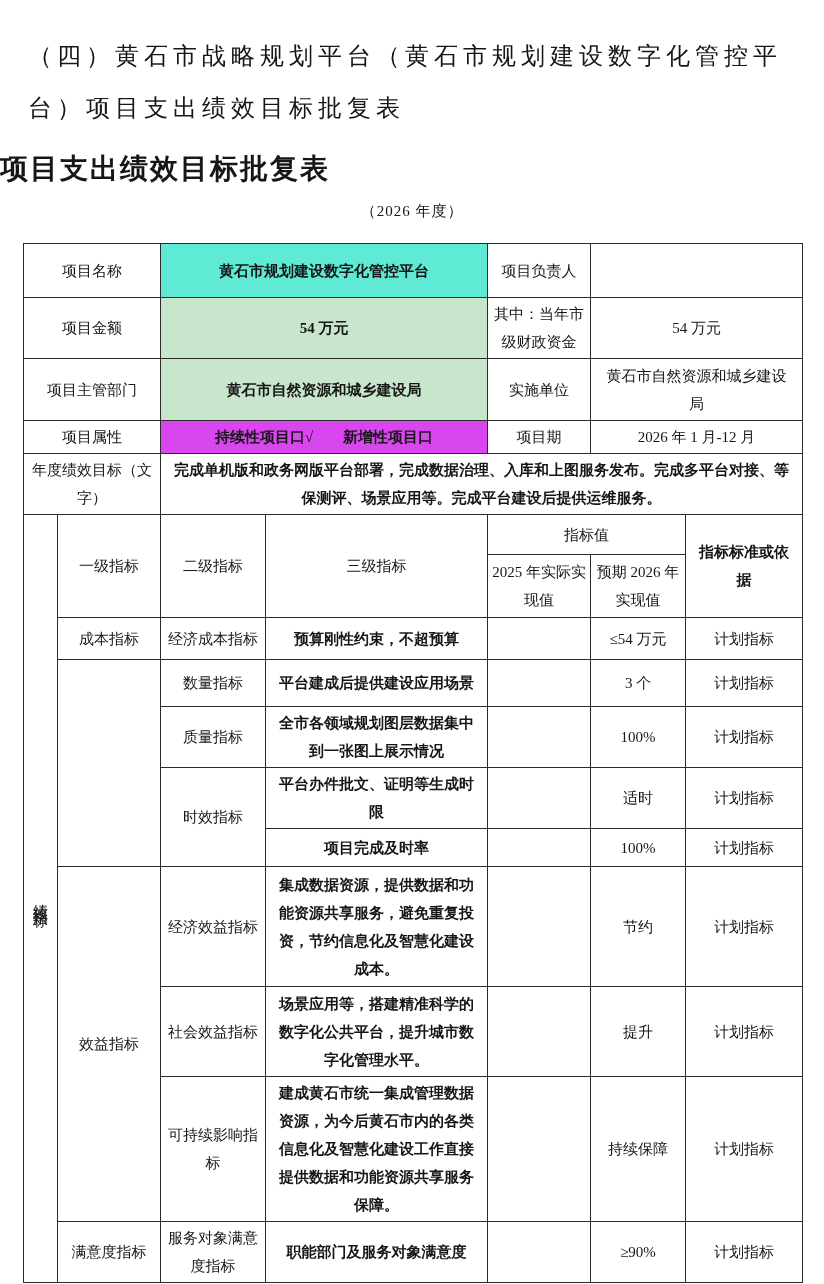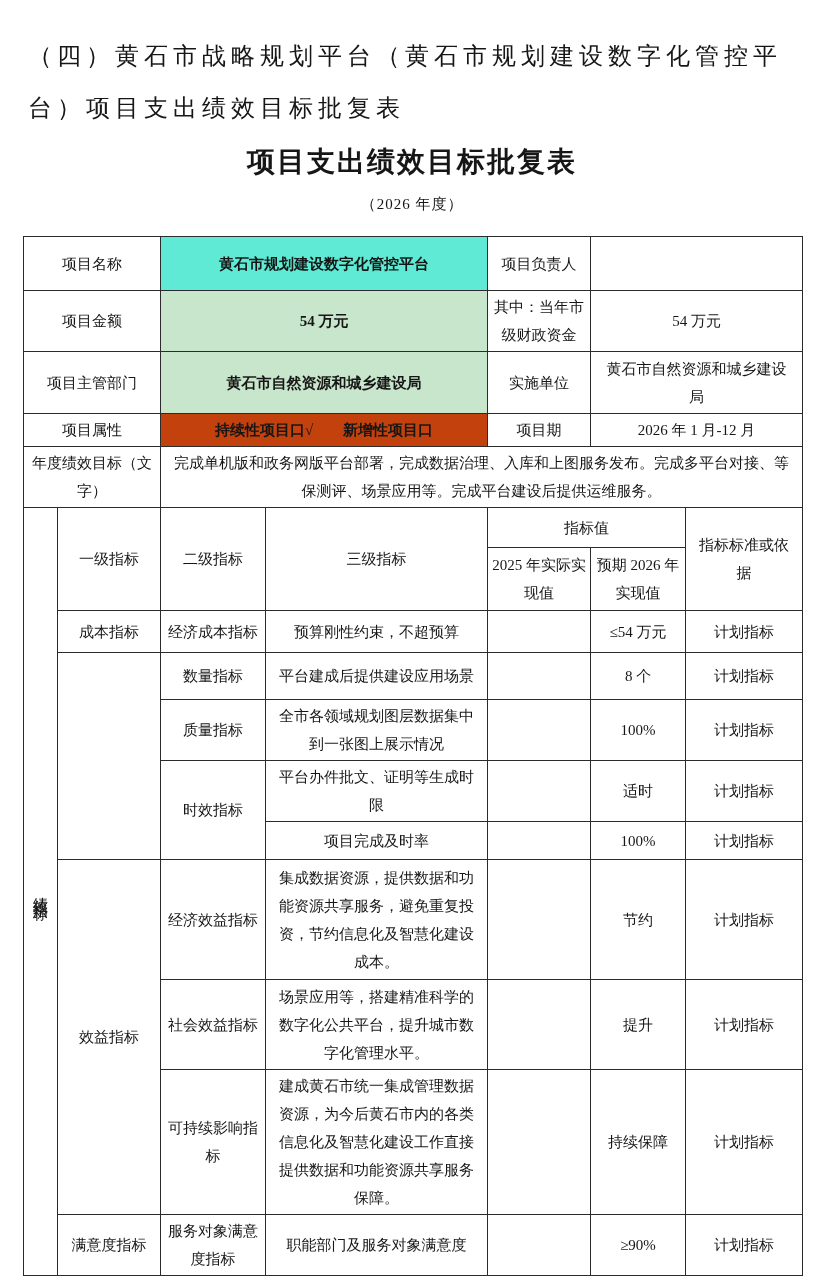--- a/index.html
+++ b/index.html
@@ -6,40 +6,40 @@
   body {
     width:824px; min-height:1284px;
     font-family:"Liberation Serif","DejaVu Serif",serif;
     color:#161616;
   }
   .heading {
     margin:30px 18px 0 28px;
     font-size:24px; letter-spacing:5px; line-height:52px;
   }
   .doc-title {
-    margin-top:9px; text-align:center;
+    margin-top:16px; 
     font-size:28px; font-weight:bold; letter-spacing:2px;
   }
   .doc-subtitle {
     margin-top:14px; text-align:center; font-size:15px; letter-spacing:1px;
   }
   table.main {
     margin:22px 0 0 23px;
     border-collapse:collapse; table-layout:fixed; width:779px;
   }
   td {
     border:1px solid #2b2b2b;
     text-align:center; vertical-align:middle;
     font-size:15px; line-height:28px;
     padding:2px 2px;
     overflow:hidden;
     word-break:break-all;
   }
   td.left   { text-align:center; }
-  td.pad    { padding:2px 12px; }
+  td.pad    { padding:2px 12px;font-weight:bold; }
   td.padw   { padding:2px 12px; }
   td.bold   { font-weight:bold; }
   td.green  { background:#c8e6cb; }
   td.vert   { padding:0; }
   .vtext {
     writing-mode:vertical-lr; text-orientation:upright;
     letter-spacing:3px; line-height:1.2; display:inline-block;
   }
 </style>
 </head>
@@ -79,21 +79,21 @@
 
       <tr style="height:62px">
         <td colspan="2">项目主管部门</td>
         <td colspan="2" class="green bold" style="background: rgb(200, 230, 203);">黄石市自然资源和城乡建设局</td>
         <td>实施单位</td>
         <td colspan="2" class="padw">黄石市自然资源和城乡建设局</td>
       </tr>
 
       <tr style="height:32px">
         <td colspan="2">项目属性</td>
-        <td colspan="2" class="green bold" style="background: #c2410c;">持续性项目口√　　新增性项目口</td>
+        <td colspan="2" class="green bold" style="background: #d946ef;">持续性项目口√　　新增性项目口</td>
         <td>项目期</td>
         <td colspan="2">2026 年 1 月-12 月</td>
       </tr>
 
       <tr style="height:57px">
         <td colspan="2">年度绩效目标（文字）</td>
         <td colspan="5" class="left pad">完成单机版和政务网版平台部署，完成数据治理、入库和上图服务发布。完成多平台对接、等保测评、场景应用等。完成平台建设后提供运维服务。</td>
       </tr>
 
       <tr style="height:40px">
@@ -116,21 +116,21 @@
         <td></td>
         <td>≤54 万元</td>
         <td>计划指标</td>
       </tr>
 
       <tr style="height:47px">
         <td rowspan="4"></td>
         <td>数量指标</td>
         <td class="left pad">平台建成后提供建设应用场景</td>
         <td></td>
-        <td>8 个</td>
+        <td>3 个</td>
         <td>计划指标</td>
       </tr>
 
       <tr style="height:60px">
         <td>质量指标</td>
         <td class="left pad">全市各领域规划图层数据集中到一张图上展示情况</td>
         <td></td>
         <td>100%</td>
         <td>计划指标</td>
       </tr>

